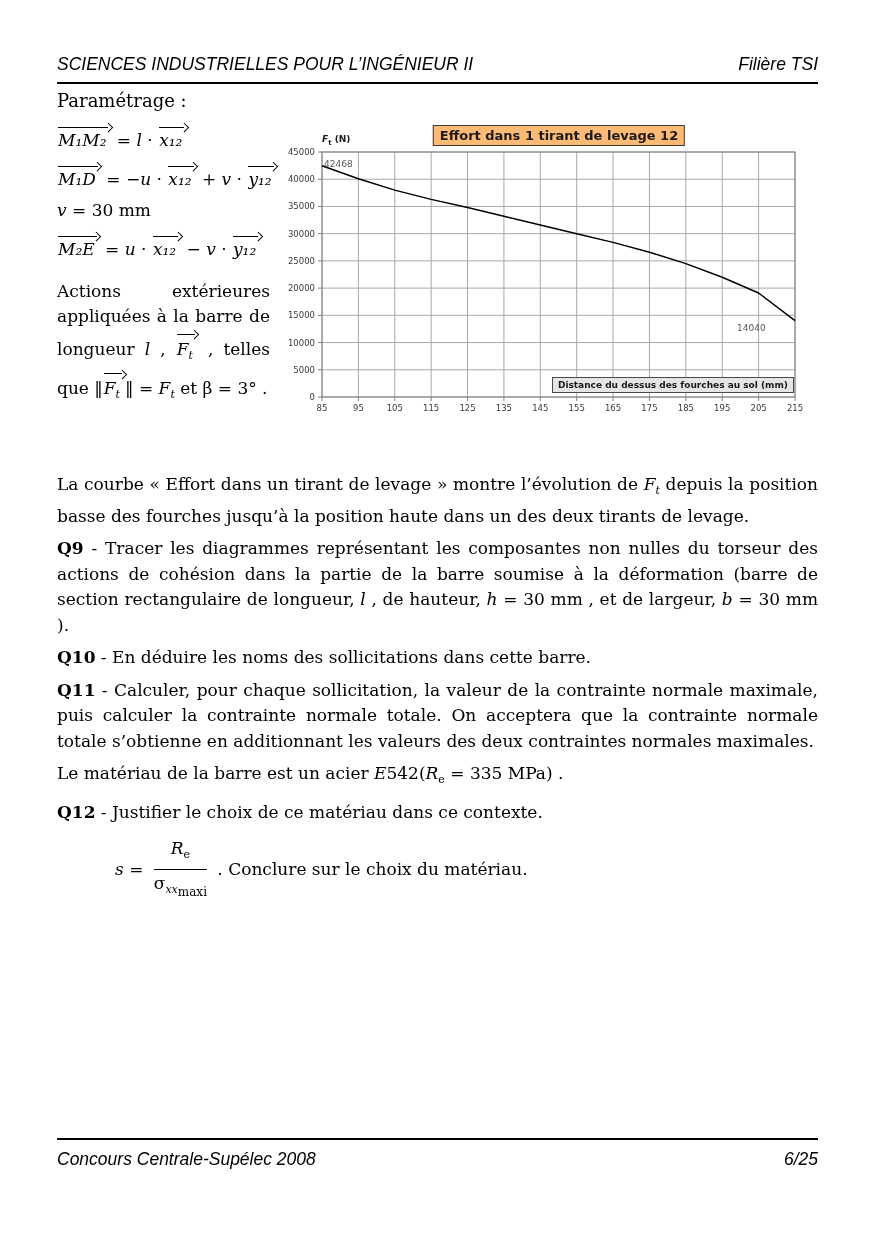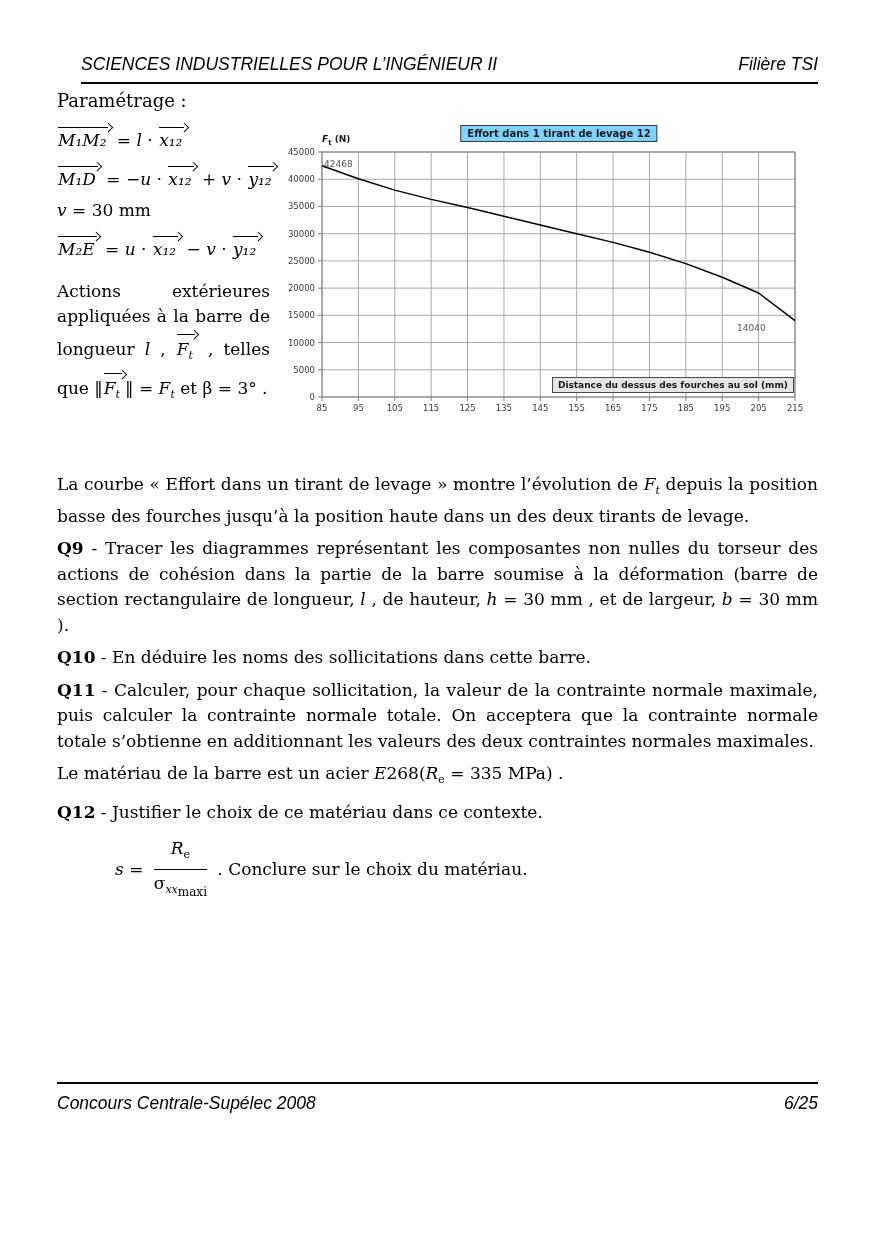--- a/index.html
+++ b/index.html
@@ -1,22 +1,22 @@
 <!DOCTYPE html>
 <html><head>
 <meta charset="utf-8">
 <style>
   html,body{margin:0;padding:0;background:#ffffff;}
   .page{position:relative;width:875px;height:1240px;background:#fff;overflow:hidden;
         font-family:"DejaVu Serif","Liberation Serif",serif;color:#000;}
   
   .hdr{position:absolute;left:57px;right:57px;top:54px;display:flex;justify-content:space-between;
        font-family:"Liberation Sans",sans-serif;font-style:italic;font-size:17.5px;
-       border-bottom:2px solid #000;padding-bottom:7px;margin-left:24px;}
-  .ftr{position:absolute;left:57px;right:57px;top:1082px;display:flex;justify-content:space-between;
+       border-bottom:2px solid #000;padding-bottom:7px;}
+  .ftr{position:absolute;left:57px;right:57px;top:1138px;display:flex;justify-content:space-between;
        font-family:"Liberation Sans",sans-serif;font-style:italic;font-size:17.5px;
        border-top:2px solid #000;padding-top:9px;}
   
   .param{position:absolute;left:57px;top:90px;width:232px;font-size:17px;}
   .param .head{font-size:18px;}
   .eq{margin-top:11px;white-space:nowrap;}
   .var{font-style:italic;}
   sub{font-size:11px;}
   sub sub{font-size:12px;}
   .vec{position:relative;display:inline-block;font-style:italic;padding:8px 5px 0 1px;}
@@ -30,22 +30,22 @@
   .qlab{font-weight:bold;}
   .formula{margin:10px 0 0 58px;text-align:left;}
   .frac{display:inline-block;vertical-align:middle;text-align:center;margin:0 5px;}
   .frac .num{display:block;padding:0 7px 1px 7px;border-bottom:1.3px solid #000;}
   .frac .den{display:block;padding-top:1px;}
   
   .chart{position:absolute;left:278px;top:112px;width:547px;height:308px;
          font-family:"DejaVu Sans","Liberation Sans",sans-serif;}
   .chart svg{position:absolute;left:0;top:0;}
   .ctitle{position:absolute;left:281px;top:13px;transform:translateX(-50%);
-          border:1px solid #3c3c3c;background:#7dd3fc;padding:2px 6px;
-          font-size:10px;font-weight:bold;white-space:nowrap;color:#1a1a1a;}
+          border:1px solid #3c3c3c;background:#fdba74;padding:2px 6px;
+          font-size:13px;font-weight:bold;white-space:nowrap;color:#1a1a1a;}
   .cylab{position:absolute;left:44px;top:22px;font-size:9px;font-weight:bold;color:#1a1a1a;}
   .cylab sub{font-size:7px;}
   .cxlab{position:absolute;right:31px;top:265px;border:1px solid #4a4a4a;background:#e5e5e5;
          padding:2px 5px;font-size:9px;font-weight:bold;white-space:nowrap;color:#1a1a1a;}
   .tick{font:8.5px "DejaVu Sans",sans-serif;fill:#3a3a3a;}
   .ptlabel{font:9px "DejaVu Sans",sans-serif;fill:#595959;}
 </style>
 </head>
 <body>
 
@@ -168,21 +168,21 @@
 
   <div class="bodytext">
     <p><span>La courbe « Effort dans un tirant de levage » montre l’évolution de </span><span class="var"><span>F</span><sub>t</sub></span><span> depuis la position basse des fourches jusqu’à la position haute dans un des deux tirants de levage.</span></p>
 
     <p><span class="qlab">Q9</span><span> - Tracer les diagrammes représentant les composantes non nulles du torseur des actions de cohésion dans la partie de la barre soumise à la déformation (barre de section rectangulaire de longueur, </span><span class="var">l</span><span> , de hauteur, </span><span class="var">h</span><span> = 30 mm , et de largeur, </span><span class="var">b</span><span> = 30 mm ).</span></p>
 
     <p><span class="qlab">Q10</span><span> - En déduire les noms des sollicitations dans cette barre.</span></p>
 
     <p><span class="qlab">Q11</span><span> - Calculer, pour chaque sollicitation, la valeur de la contrainte normale maximale, puis calculer la contrainte normale totale. On acceptera que la contrainte normale totale s’obtienne en additionnant les valeurs des deux contraintes normales maximales.</span></p>
 
-    <p><span>Le matériau de la barre est un acier </span><span class="var">E</span><span>268(</span><span class="var">R</span><sub>e</sub><span> = 335 MPa) .</span></p>
+    <p><span>Le matériau de la barre est un acier </span><span class="var">E</span><span>542(</span><span class="var">R</span><sub>e</sub><span> = 335 MPa) .</span></p>
 
     <p><span class="qlab">Q12</span><span> - Justifier le choix de ce matériau dans ce contexte.</span></p>
 
 
     <div class="formula">
       <span class="var">s</span><span> = </span><span class="frac"><span class="num"><span class="var">R</span><sub>e</sub></span><span class="den"><span>σ</span><sub><span class="var">xx</span><sub>maxi</sub></sub></span></span><span> . Conclure sur le choix du matériau.</span>
     </div>
   </div>
 
   <div class="ftr">

